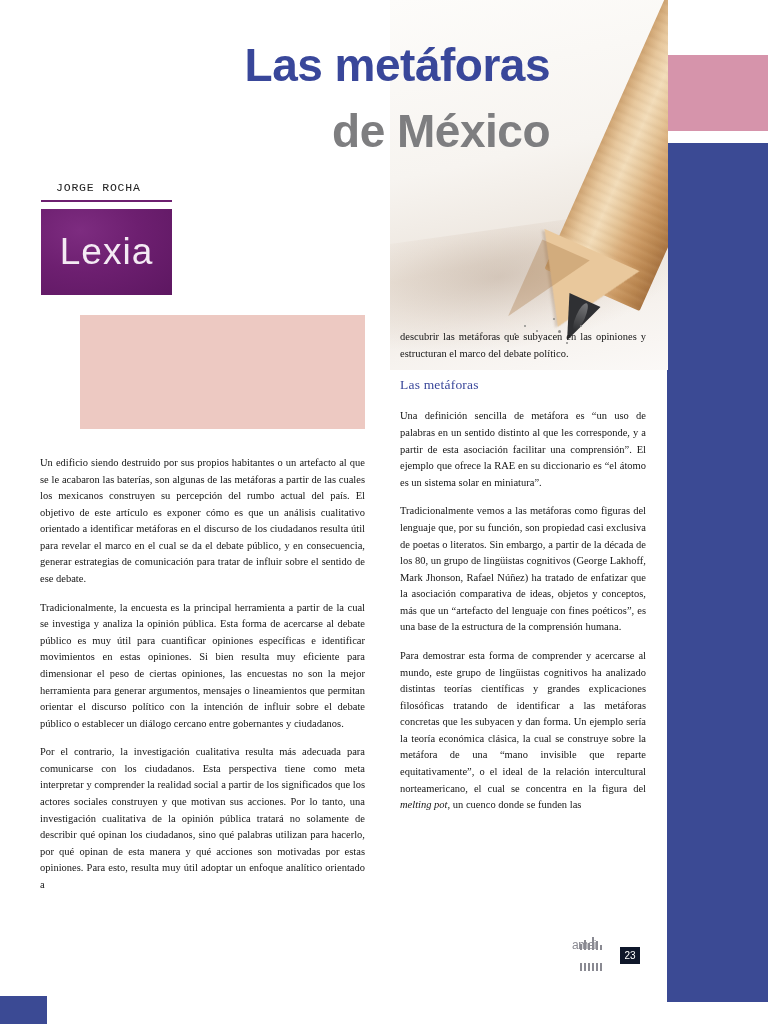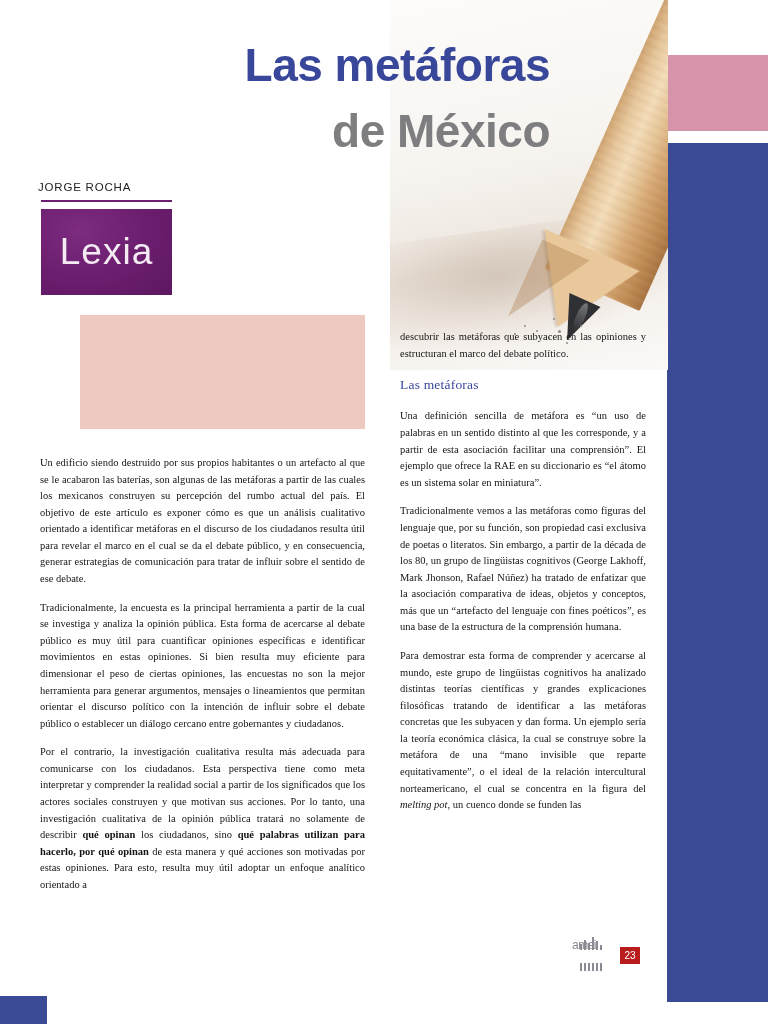--- a/index.html
+++ b/index.html
@@ -190,23 +190,23 @@
     display: block;
     font-size: 46px;
     font-weight: bold;
     color: #7e7e80;
     letter-spacing: -0.5px;
     margin-top: 20px;
   }
 
   .byline {
     position: absolute;
-    left: 38px;
+    left: 56px;
     top: 181px;
-    font-family: Liberation Sans, sans-serif;
+    font-family: Liberation Mono, monospace;
     font-size: 11.5px;
     letter-spacing: 0.8px;
     color: #222222;
   }
 
   
   .lexia-logo {
     position: absolute;
     left: 41px;
     top: 209px;
@@ -285,21 +285,21 @@
   .col p:last-child { margin-bottom: 0; }
 
   .subhead {
     font-family: "Liberation Serif", serif;
     font-size: 13.5px;
     color: #39479a;
     margin: 4px 0 13px 0;
     letter-spacing: 0.2px;
   }
 
-  .col b { font-weight: bold; }
+  .col b { font-weight: normal; }
   .col i { font-style: italic; }
 
   
   .footer-logo {
     position: absolute;
     left: 572px;
     top: 936px;
     width: 42px;
     height: 38px;
   }
@@ -340,21 +340,21 @@
     width: 2px;
     background: #8a8a92;
   }
 
   .page-number {
     position: absolute;
     left: 620px;
     top: 947px;
     width: 20px;
     height: 17px;
-    background: #b91c1c;
+    background: #0f172a;
     color: #ffffff;
     font-family: "Liberation Sans", sans-serif;
     font-size: 10px;
     display: flex;
     align-items: center;
     justify-content: center;
   }
 </style>
 </head>
 <body>

